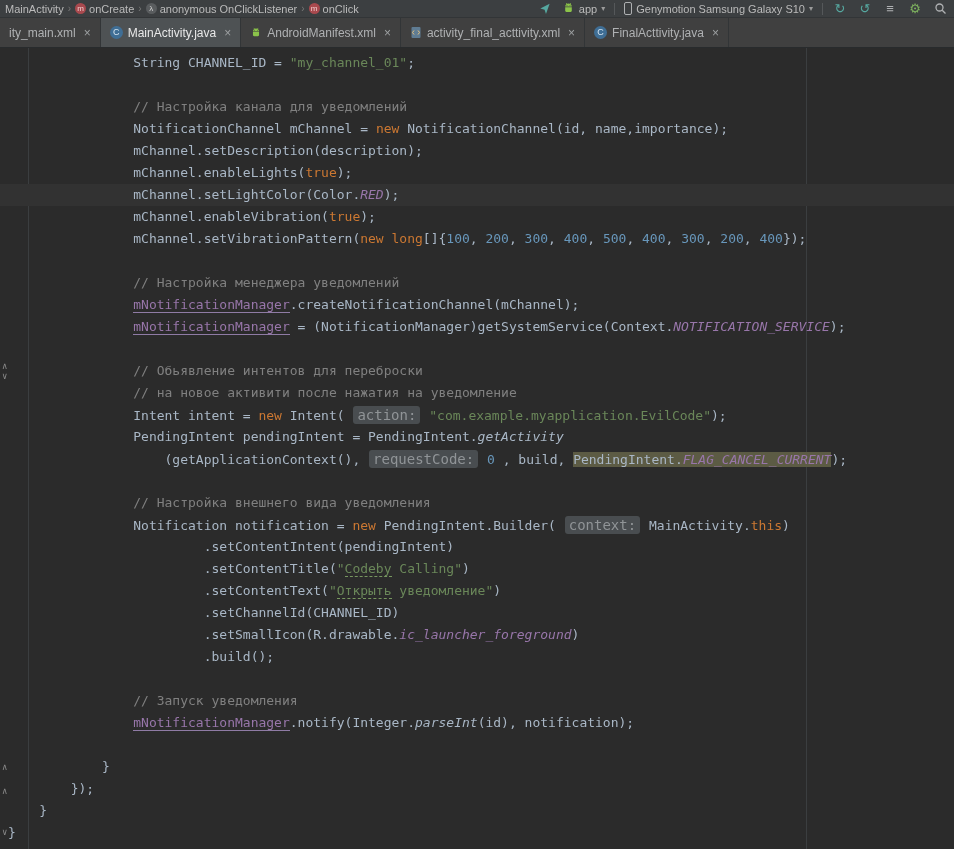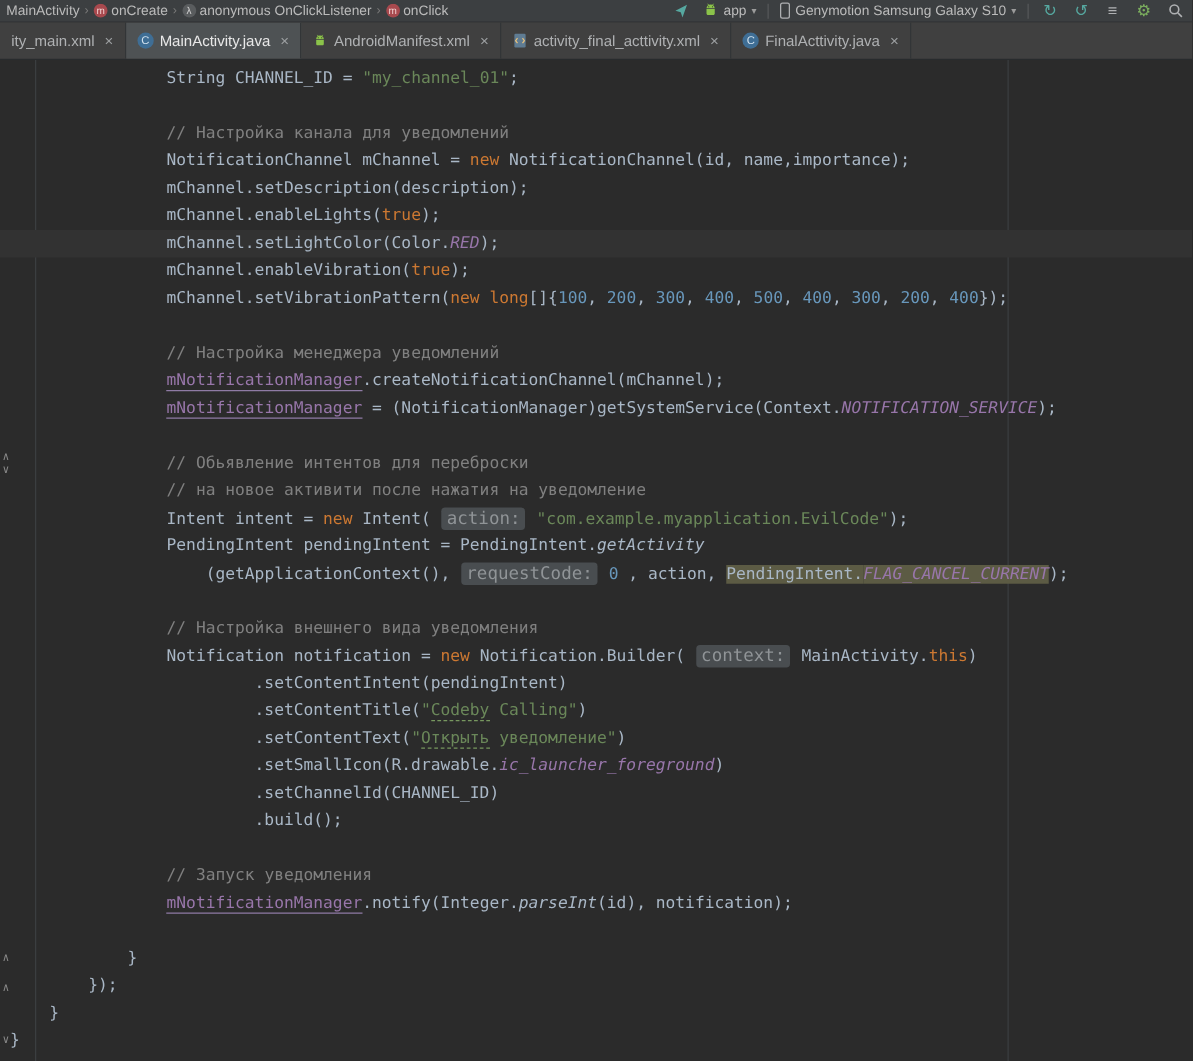--- a/index.html
+++ b/index.html
@@ -191,29 +191,29 @@
         <div class="line">                <span class="s-plain">mChannel.setVibrationPattern(</span><span class="s-kw">new</span><span class="s-plain"> </span><span class="s-kw">long</span><span class="s-plain">[]{</span><span class="s-num">100</span><span class="s-plain">, </span><span class="s-num">200</span><span class="s-plain">, </span><span class="s-num">300</span><span class="s-plain">, </span><span class="s-num">400</span><span class="s-plain">, </span><span class="s-num">500</span><span class="s-plain">, </span><span class="s-num">400</span><span class="s-plain">, </span><span class="s-num">300</span><span class="s-plain">, </span><span class="s-num">200</span><span class="s-plain">, </span><span class="s-num">400</span><span class="s-plain">});</span></div>
         <div class="line"></div>
         <div class="line">                <span class="s-com">// Настройка менеджера уведомлений</span></div>
         <div class="line">                <span class="s-field">mNotificationManager</span><span class="s-plain">.createNotificationChannel(mChannel);</span></div>
         <div class="line">                <span class="s-field">mNotificationManager</span><span class="s-plain"> = (NotificationManager)getSystemService(Context.</span><span class="s-const">NOTIFICATION_SERVICE</span><span class="s-plain">);</span></div>
         <div class="line"></div>
         <div class="line">                <span class="s-com">// Обьявление интентов для переброски</span></div>
         <div class="line">                <span class="s-com">// на новое активити после нажатия на уведомление</span></div>
         <div class="line">                <span class="s-plain">Intent intent = </span><span class="s-kw">new</span><span class="s-plain"> Intent( </span><span class="s-hint">action:</span><span class="s-plain"> </span><span class="s-str">"com.example.myapplication.EvilCode"</span><span class="s-plain">);</span></div>
         <div class="line">                <span class="s-plain">PendingIntent pendingIntent = PendingIntent.</span><span class="s-italic">getActivity</span></div>
-        <div class="line">                    <span class="s-plain">(getApplicationContext(), </span><span class="s-hint">requestCode:</span><span class="s-plain"> </span><span class="s-num">0</span><span class="s-plain"> , action, </span><span class="s-plain s-sel">PendingIntent.</span><span class="s-const s-sel">FLAG_CANCEL_CURRENT</span><span class="s-plain">);</span></div>
+        <div class="line">                    <span class="s-plain">(getApplicationContext(), </span><span class="s-hint">requestCode:</span><span class="s-plain"> </span><span class="s-num">0</span><span class="s-plain"> , build, </span><span class="s-plain s-sel">PendingIntent.</span><span class="s-const s-sel">FLAG_CANCEL_CURRENT</span><span class="s-plain">);</span></div>
         <div class="line"></div>
         <div class="line">                <span class="s-com">// Настройка внешнего вида уведомления</span></div>
-        <div class="line">                <span class="s-plain">Notification notification = </span><span class="s-kw">new</span><span class="s-plain"> Notification.Builder( </span><span class="s-hint">context:</span><span class="s-plain"> MainActivity.</span><span class="s-kw">this</span><span class="s-plain">)</span></div>
+        <div class="line">                <span class="s-plain">Notification notification = </span><span class="s-kw">new</span><span class="s-plain"> PendingIntent.Builder( </span><span class="s-hint">context:</span><span class="s-plain"> MainActivity.</span><span class="s-kw">this</span><span class="s-plain">)</span></div>
         <div class="line">                         <span class="s-plain">.setContentIntent(pendingIntent)</span></div>
         <div class="line">                         <span class="s-plain">.setContentTitle(</span><span class="s-str">"</span><span class="s-str s-typo">Codeby</span><span class="s-str"> Calling"</span><span class="s-plain">)</span></div>
         <div class="line">                         <span class="s-plain">.setContentText(</span><span class="s-str">"</span><span class="s-str s-typo">Открыть</span><span class="s-str"> уведомление"</span><span class="s-plain">)</span></div>
+        <div class="line">                         <span class="s-plain">.setChannelId(CHANNEL_ID)</span></div>
         <div class="line">                         <span class="s-plain">.setSmallIcon(R.drawable.</span><span class="s-const">ic_launcher_foreground</span><span class="s-plain">)</span></div>
-        <div class="line">                         <span class="s-plain">.setChannelId(CHANNEL_ID)</span></div>
         <div class="line">                         <span class="s-plain">.build();</span></div>
         <div class="line"></div>
         <div class="line">                <span class="s-com">// Запуск уведомления</span></div>
         <div class="line">                <span class="s-field">mNotificationManager</span><span class="s-plain">.notify(Integer.</span><span class="s-italic">parseInt</span><span class="s-plain">(id), notification);</span></div>
         <div class="line"></div>
         <div class="line">            <span class="s-plain">}</span></div>
         <div class="line">        <span class="s-plain">});</span></div>
         <div class="line">    <span class="s-plain">}</span></div>
         <div class="line"><span class="s-plain">}</span></div>
       </div>

